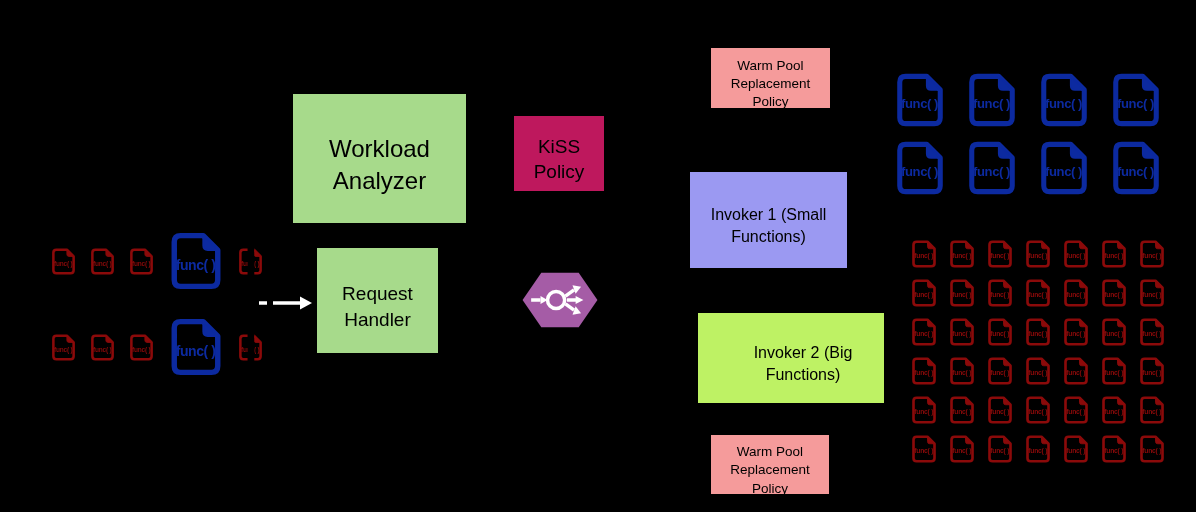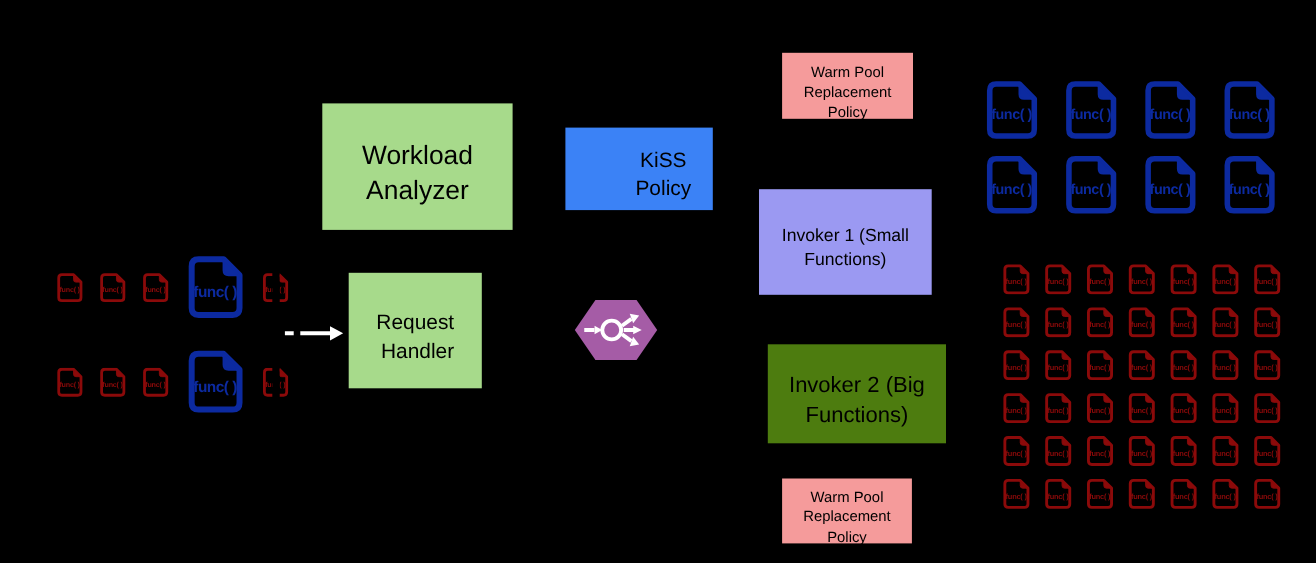--- a/index.html
+++ b/index.html
@@ -82,31 +82,31 @@
         </g>
       </svg>
     </div>
 
   <svg class="white-arrow" viewBox="0 0 58 18">
     <line x1="3" y1="9" x2="11" y2="9" stroke="#fff" stroke-width="3.5"></line>
     <line x1="17" y1="9" x2="44" y2="9" stroke="#fff" stroke-width="3.5"></line>
     <polygon points="44,2.5 56,9 44,15.5" fill="#fff"></polygon>
   </svg>
 
-  <div class="box" style="left: 293px; top: 94px; width: 173px; height: 115px; font-size: 24px; line-height: 1.3; background: rgb(167, 218, 139);">
+  <div class="box" style="left: 293px; top: 94px; width: 173px; height: 129px; font-size: 24px; line-height: 1.3; background: rgb(167, 218, 139);">
     <span class="box-label">Workload
 Analyzer</span>
   </div>
 
-  <div class="box" style="left: 514px; top: 116px; width: 90px; height: 75px; font-size: 19px; line-height: 1.3; background: #3b82f6; padding-left: 44px;">
+  <div class="box" style="left: 514px; top: 116px; width: 90px; height: 75px; font-size: 19px; line-height: 1.3; background: #be185d;">
     <span class="box-label">KiSS
 Policy</span>
   </div>
 
-  <div class="box" style="left: 317px; top: 248px; width: 121px; height: 105px; font-size: 19px; line-height: 1.35; background: rgb(167, 218, 139); text-align: right;">
+  <div class="box" style="left: 317px; top: 248px; width: 121px; height: 105px; font-size: 19px; line-height: 1.35; background: rgb(167, 218, 139);">
     <span class="box-label">Request
 Handler</span>
   </div>
 
   <div class="lb" style="left:521px;top:268px;">
     <svg viewBox="0 0 100 82" width="78" height="64">
       <polygon points="26,6 74,6 98,41 74,76 26,76 2,41" fill="#A55CA6"></polygon>
       <g stroke="#fff" stroke-width="4.5" fill="none">
         <line x1="13" y1="41" x2="25" y2="41"></line>
         <circle cx="45" cy="41" r="11"></circle>
@@ -127,21 +127,21 @@
     <span class="box-label">Warm Pool
 Replacement
 Policy</span>
   </div>
 
   <div class="box" style="left: 690px; top: 172px; width: 157px; height: 96px; font-size: 16px; line-height: 1.4; background: rgb(155, 153, 242);">
     <span class="box-label">Invoker 1 (Small
 Functions)</span>
   </div>
 
-  <div class="box" style="left: 698px; top: 313px; width: 162px; height: 90px; font-size: 20px; line-height: 1.4; background: #4d7c0f;">
+  <div class="box" style="left: 698px; top: 313px; width: 162px; height: 90px; font-size: 16px; line-height: 1.4; background: #bef264; padding-left: 24px;">
     <span class="box-label">Invoker 2 (Big
 Functions)</span>
   </div>
 
   <div class="box" style="left: 711px; top: 435px; width: 118px; height: 59px; font-size: 13.5px; line-height: 1.35; background: rgb(245, 155, 155);">
     <span class="box-label">Warm Pool
 Replacement
 Policy</span>
   </div>
 

